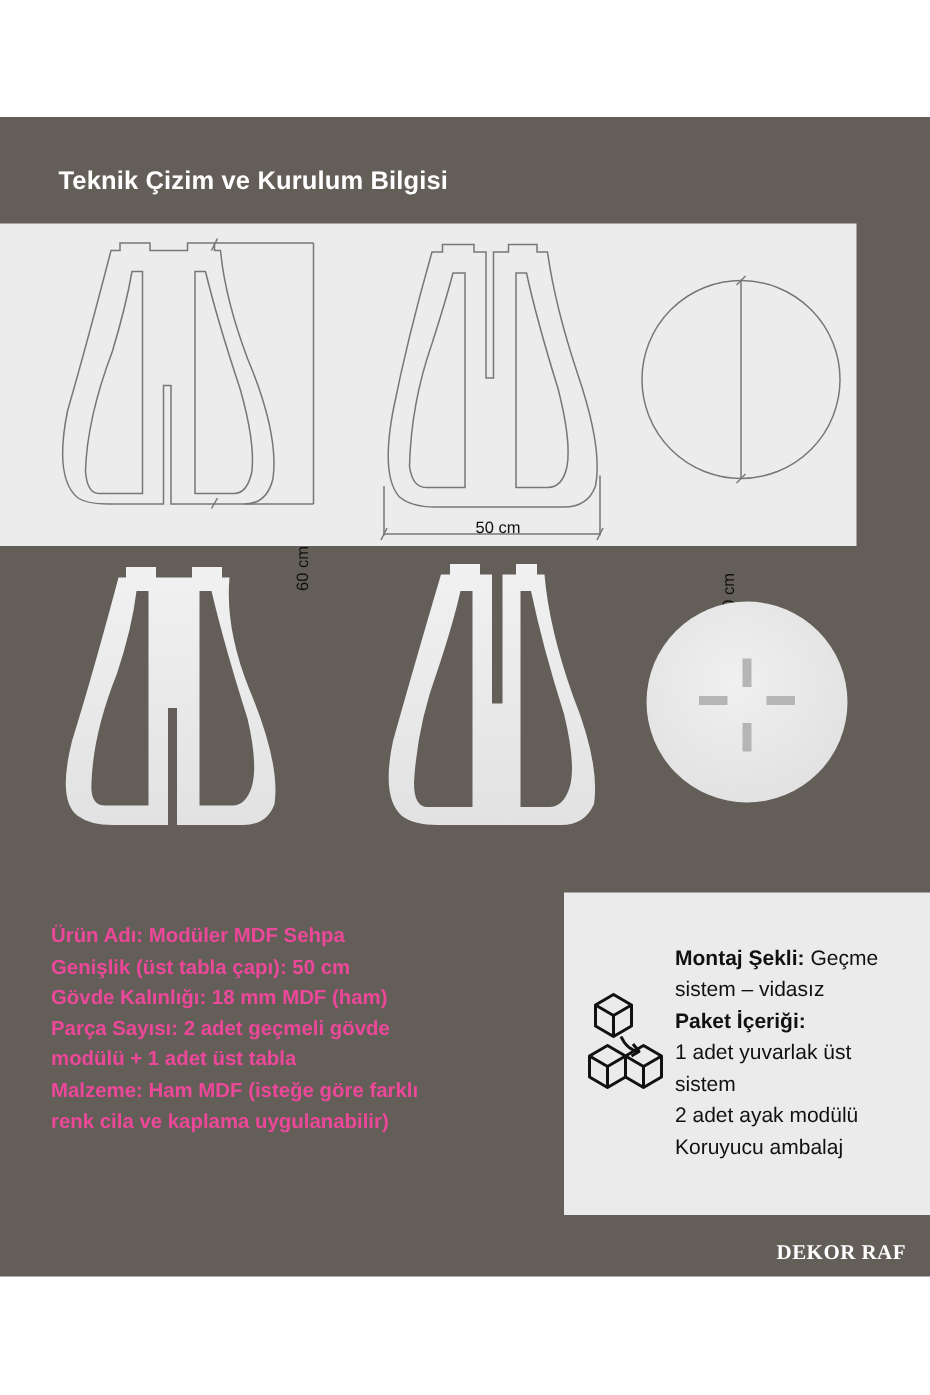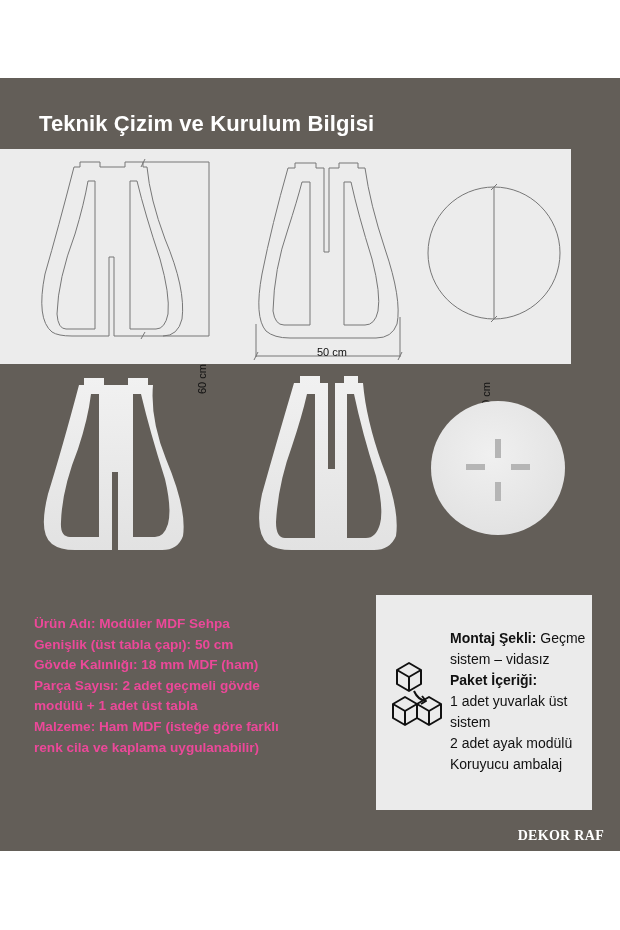--- a/index.html
+++ b/index.html
@@ -1,28 +1,28 @@
 <!DOCTYPE html>
 <html><head>
   <meta charset="utf-8">
   <style>
     html, body { margin:0; padding:0; }
     body { width:620px; height:930px; background:#ffffff; position:relative; overflow:hidden; font-family:"Liberation Sans", sans-serif; }
     .panel { position:absolute; left:0; top:78px; width:620px; height:773px; background:#635e58; }
-    .title { position:absolute; left:39px; top:111px; font-size:22px; font-weight:bold; color:#ffffff; letter-spacing:0.1px; }
+    .title { position:absolute; left:39px; top:111px; font-size:17px; font-weight:bold; color:#ffffff; letter-spacing:0.1px; }
     .drawing { position:absolute; left:0; top:149px; width:571px; height:215px; background:#ececec; }
     .drawing svg, .pieces svg { position:absolute; left:0; top:0; }
     .dim-label { position:absolute; font-size:11px; color:#111; }
     .dim-60 { left:196px; top:245px; transform:rotate(-90deg); transform-origin:left top; }
     .dim-50r { left:480px; top:263px; transform:rotate(-90deg); transform-origin:left top; }
     .dim-50w { left:317px; top:346px; }
     .pieces { position:absolute; left:0; top:364px; width:620px; height:220px; }
     .specs { position:absolute; left:34px; top:614px; width:330px; color:#ec4899; font-size:13.6px; font-weight:bold; line-height:20.6px; }
     .specs div { margin:0; }
-    .infobox { position:absolute; left:376px; top:595px; width:216px; height:215px; background:#ebebeb; }
+    .infobox { position:absolute; left:376px; top:595px; width:244px; height:215px; background:#ebebeb; }
     .infobox .icon { position:absolute; left:14px; top:63px; width:56px; height:70px; }
     .infobox .text { position:absolute; left:74px; top:33px; width:165px; font-size:14px; line-height:21px; color:#111; }
     .infobox .text b { font-weight:bold; }
     .brand { position:absolute; right:16px; top:828px; font-size:14px; font-weight:bold; color:#ffffff; letter-spacing:0.3px;font-family:Liberation Serif, serif; }
   </style>
 </head>
 <body>
 
 <div class="panel"></div>
 

